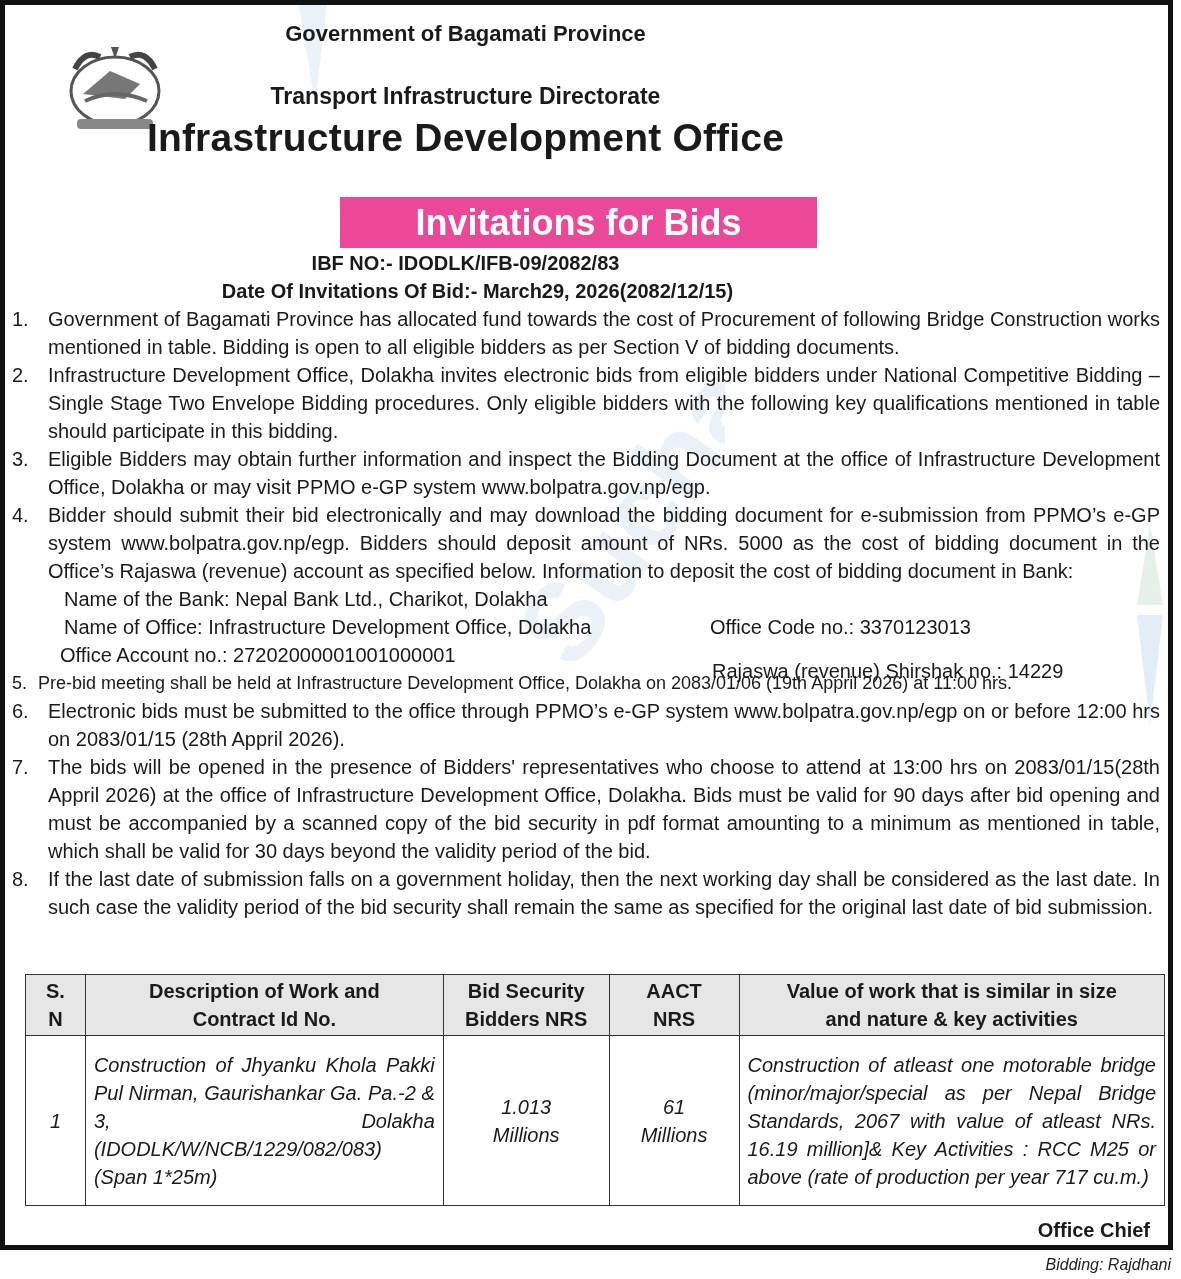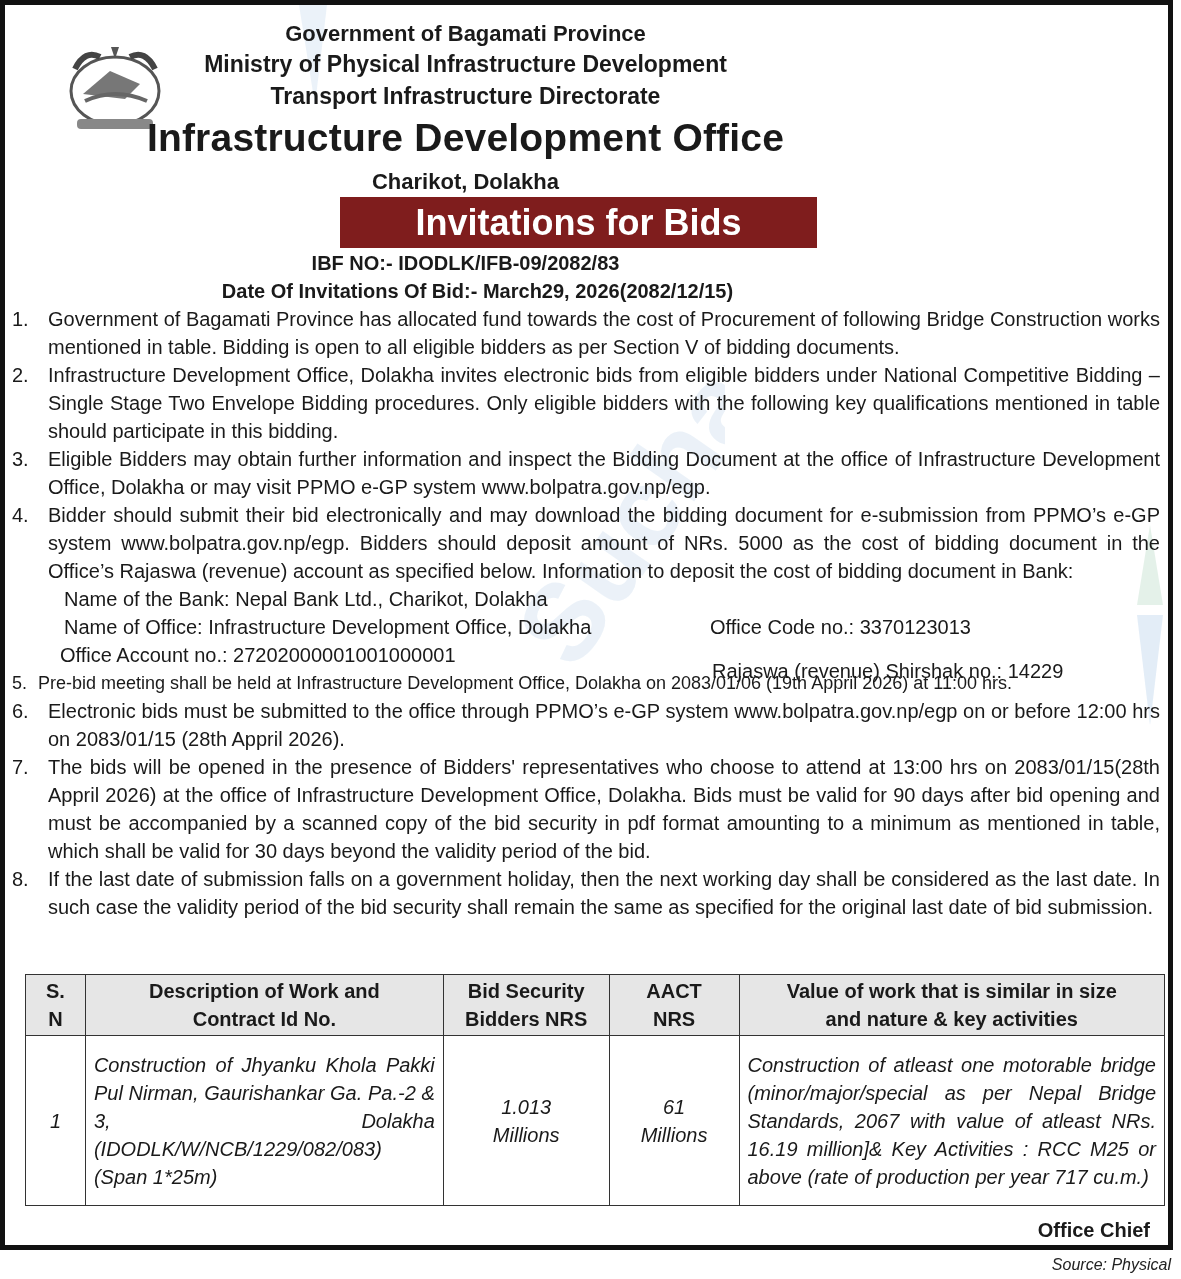--- a/index.html
+++ b/index.html
@@ -15,21 +15,21 @@
     position: absolute; left: 50px; top: 34px; width: 120px; height: 98px;
   }
   .hdr { position: absolute; left: 0; width: 921px; text-align: center; font-weight: bold; }
   .h1 { top: 16px; font-size: 22px; }
   .h2 { top: 46px; font-size: 23px; }
   .h3 { top: 78px; font-size: 23px; }
   .h4 { top: 111px; font-size: 39px; letter-spacing: 0.2px; }
   .h5 { top: 164px; font-size: 22px; }
   .banner {
     position: absolute; left: 335px; top: 192px; width: 477px; height: 51px;
-    background: #7f1d1d; color: #fff; font-weight: bold; font-size: 36px;
+    background: #ec4899; color: #fff; font-weight: bold; font-size: 36px;
     text-align: center; line-height: 52px;
   }
   .h6 { top: 247px; font-size: 20px; }
   .h7 { top: 275px; font-size: 20px; margin-left: 12px; }
 
   .body { position: absolute; left: 7px; top: 300px; width: 1148px; font-size: 20px; line-height: 28px; }
   .item { position: relative; padding-left: 36px; text-align: justify; text-align-last: left; }
   .item .num { position: absolute; left: 0; top: 0; }
   .item.small { font-size: 18px; }
   .bank { padding-left: 52px; font-size: 20px; line-height: 28px; position: relative; }
@@ -72,24 +72,22 @@
   <svg class="emblem" viewBox="0 0 120 98">
     <ellipse cx="60" cy="52" rx="44" ry="34" fill="none" stroke="#555" stroke-width="3"></ellipse>
     <path d="M20 30 Q30 10 45 18 M100 30 Q90 10 75 18" stroke="#444" stroke-width="6" fill="none"></path>
     <path d="M28 55 L55 32 L85 45 L70 60 Z" fill="#777"></path>
     <path d="M30 62 Q60 48 92 62" stroke="#666" stroke-width="4" fill="none"></path>
     <rect x="22" y="80" width="76" height="10" rx="4" fill="#888"></rect>
     <polygon points="56,8 64,8 60,20" fill="#555"></polygon>
   </svg>
 
   <div class="hdr h1">Government of Bagamati Province</div>
-  <div class="hdr h2">Ministry of Physical Infrastructure Development</div>
   <div class="hdr h4">Infrastructure Development Office</div>
   <div class="hdr h3">Transport Infrastructure Directorate</div>
-  <div class="hdr h5">Charikot, Dolakha</div>
   <div class="banner">Invitations for Bids</div>
   <div class="hdr h6">IBF NO:- IDODLK/IFB-09/2082/83</div>
   <div class="hdr h7">Date Of Invitations Of Bid:- March29, 2026(2082/12/15)</div>
 
   <div class="body">
     <div class="item">
       <span class="num">1.</span>
       <span>Government of Bagamati Province has allocated fund towards the cost of Procurement of following Bridge Construction works mentioned in table. Bidding is open to all eligible bidders as per Section V of bidding documents.</span>
     </div>
     <div class="item">
@@ -178,13 +176,13 @@
             <div>Millions</div>
           </td>
         <td class="j">Construction of atleast one motorable bridge (minor/major/special as per Nepal Bridge Standards, 2067 with value of atleast NRs. 16.19 million]&amp; Key Activities : RCC M25 or above (rate of production per year 717 cu.m.)</td>
       </tr>
     </tbody>
   </table>
 
   <div class="chief">Office Chief</div>
 </div>
 
-<div class="source">Source: Physical</div>
+<div class="source">Bidding: Rajdhani</div>
 
 </body></html>

